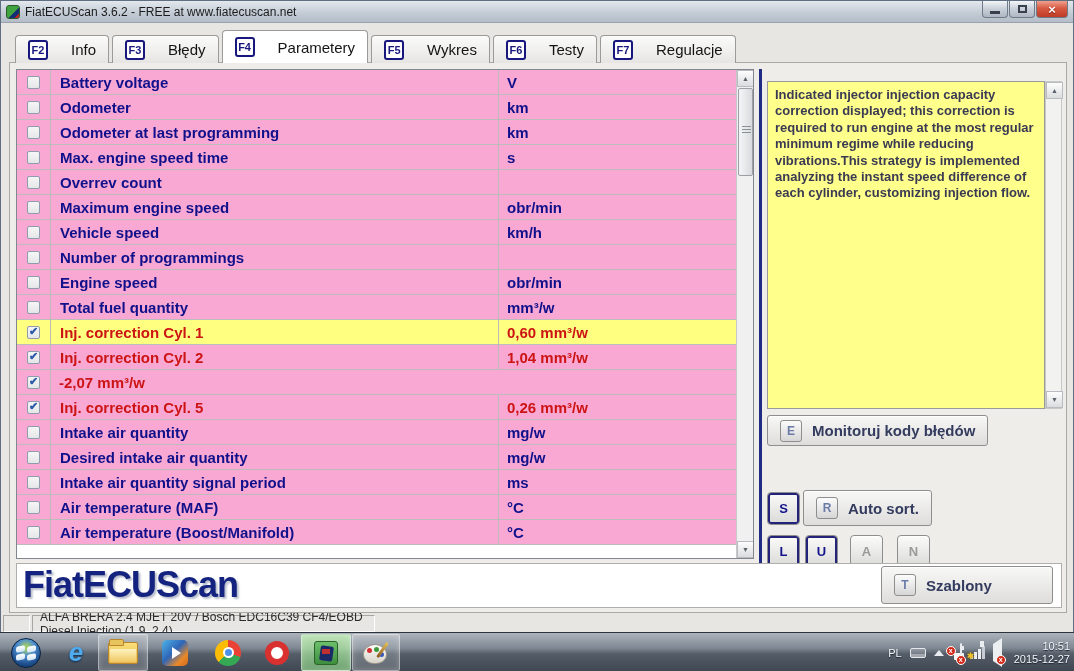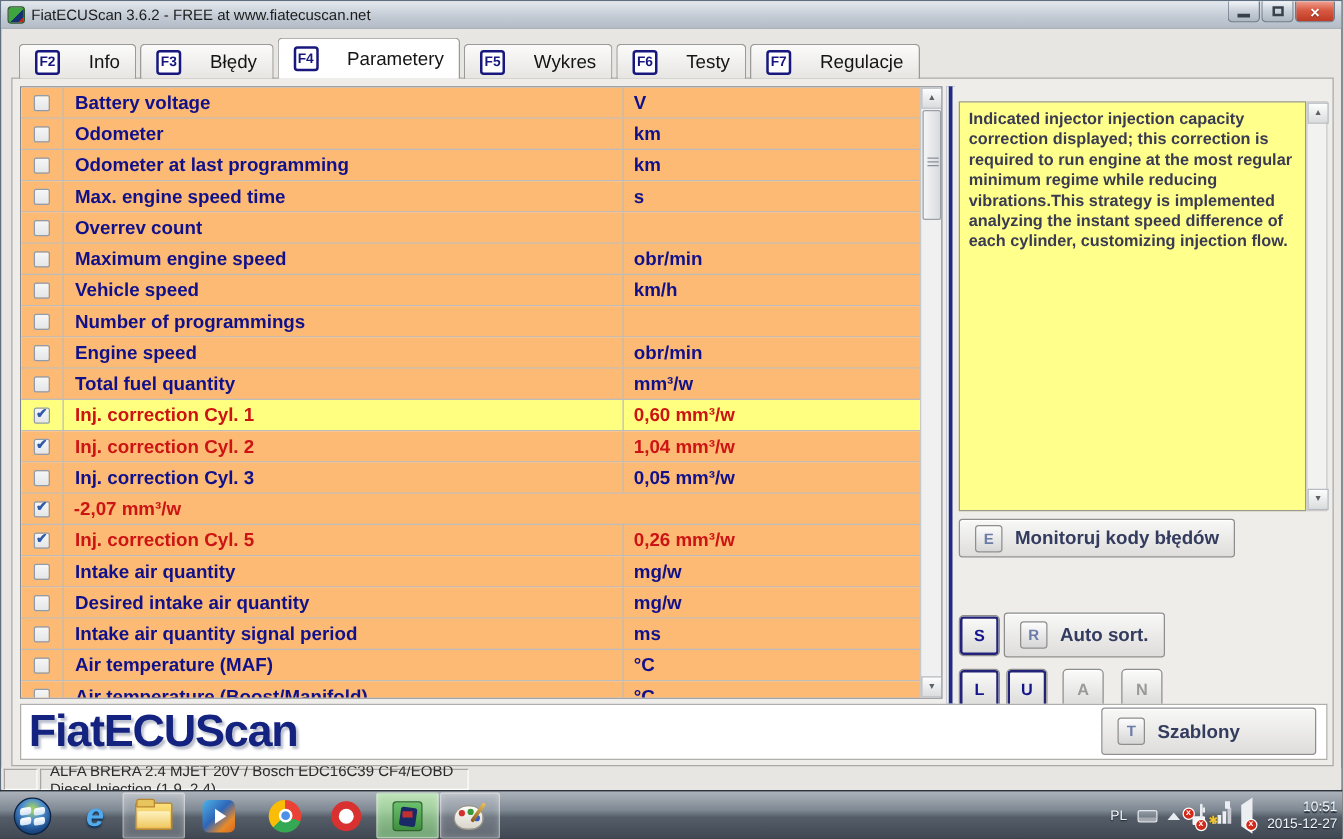--- a/index.html
+++ b/index.html
@@ -38,21 +38,21 @@
   .tlabel { font-size:15px; font-weight:normal; color:#141414; }
 
   
   .mainpanel { position:absolute; left:8px; top:61px; width:1058px; height:551px;
                background:#EFEDEA; border:1px solid #ABA9A5; z-index:4; }
 
   
   .table-wrap { position:absolute; left:6px; top:6px; width:738px; height:490px;
                 background:#FFF; border:1px solid #82878F; overflow:hidden; }
   .rows { position:absolute; left:0; top:0; width:721px; height:100%; overflow:hidden; }
-  .prow { display:flex; height:25px; border-bottom:1px solid #BCBCBC; background:#fdba74; }
+  .prow { display:flex; height:25px; border-bottom:1px solid #BCBCBC; background:#f9a8d4; }
   .prow.hl { background:#FFFF80; }
   .cell-chk { width:34px; border-right:1px solid #BCBCBC; display:flex; align-items:center; justify-content:center; }
   .chk { width:13px; height:13px; border:1px solid #8E9CAD; border-radius:2px;
          background:linear-gradient(#F6F6F6,#E4E6E8); display:flex; align-items:center; justify-content:center; }
   .chk .mark { font-size:11px; line-height:11px; font-weight:bold; color:#2F5AA8; margin-top:-1px; }
   .cell-name { width:448px; border-right:1px solid #BCBCBC; display:flex; align-items:center;
                padding-left:9px; font-size:15px; font-weight:bold; color:#10108A;
                white-space:nowrap; overflow:hidden; }
   .cell-val { flex:1; display:flex; align-items:center; padding-left:8px;
               font-size:15px; font-weight:bold; color:#10108A; white-space:nowrap; }
@@ -330,29 +330,20 @@
         <div class="prow red">
           <div class="cell-chk">
             <span class="chk">
                   <span class="mark">✔</span>
                 </span>
           </div>
           <div class="cell-name">Inj. correction Cyl. 2</div>
           <div class="cell-val">1,04 mm³/w</div>
         </div>
 
-        <div class="prow">
-          <div class="cell-chk">
-            <span class="chk">
-                  <span class="mark"></span>
-                </span>
-          </div>
-          <div class="cell-name">Inj. correction Cyl. 3</div>
-          <div class="cell-val">0,05 mm³/w</div>
-        </div>
 
         <div class="prow red">
           <div class="cell-chk">
             <span class="chk">
                   <span class="mark">✔</span>
                 </span>
           </div>
           <div class="cell-val">-2,07 mm³/w</div>
         </div>
 

